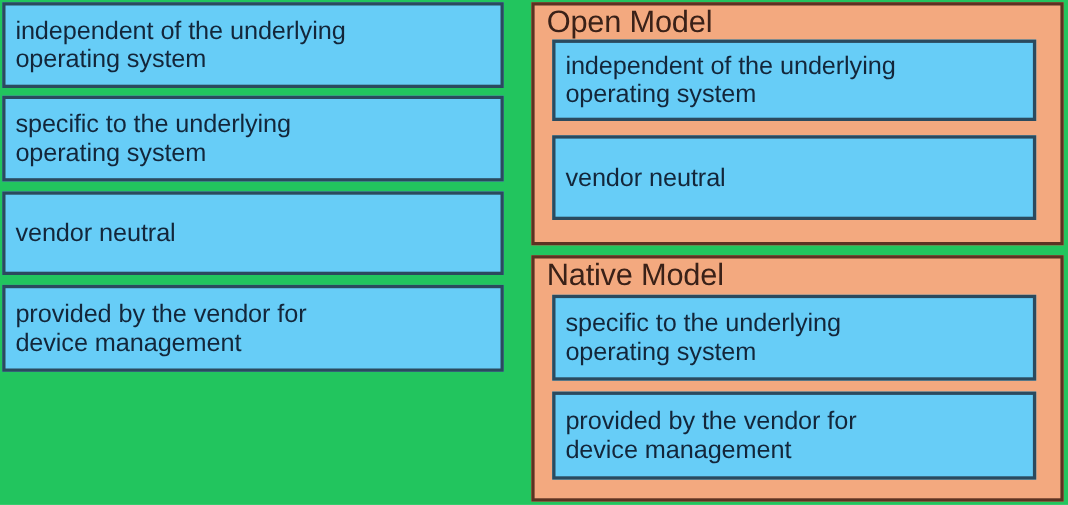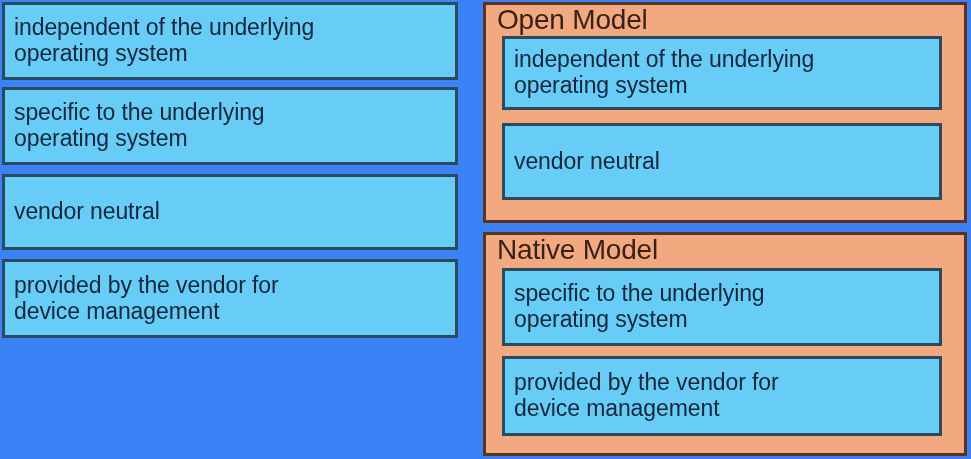--- a/index.html
+++ b/index.html
@@ -12,21 +12,21 @@
     height: 459px;
     font-family: "Liberation Sans", sans-serif;
     -webkit-font-smoothing: antialiased;
   }
 
   #canvas {
     position: relative;
     width: 971px;
     height: 459px;
     overflow: hidden;
-    background: #3b82f6;
+    background: #22c55e;
   }
 
   
   .tile {
     position: absolute;
     box-sizing: border-box;
     background: #67cdf7;
     border: 3px solid #2b4a5e;
     display: flex;
     align-items: center;

